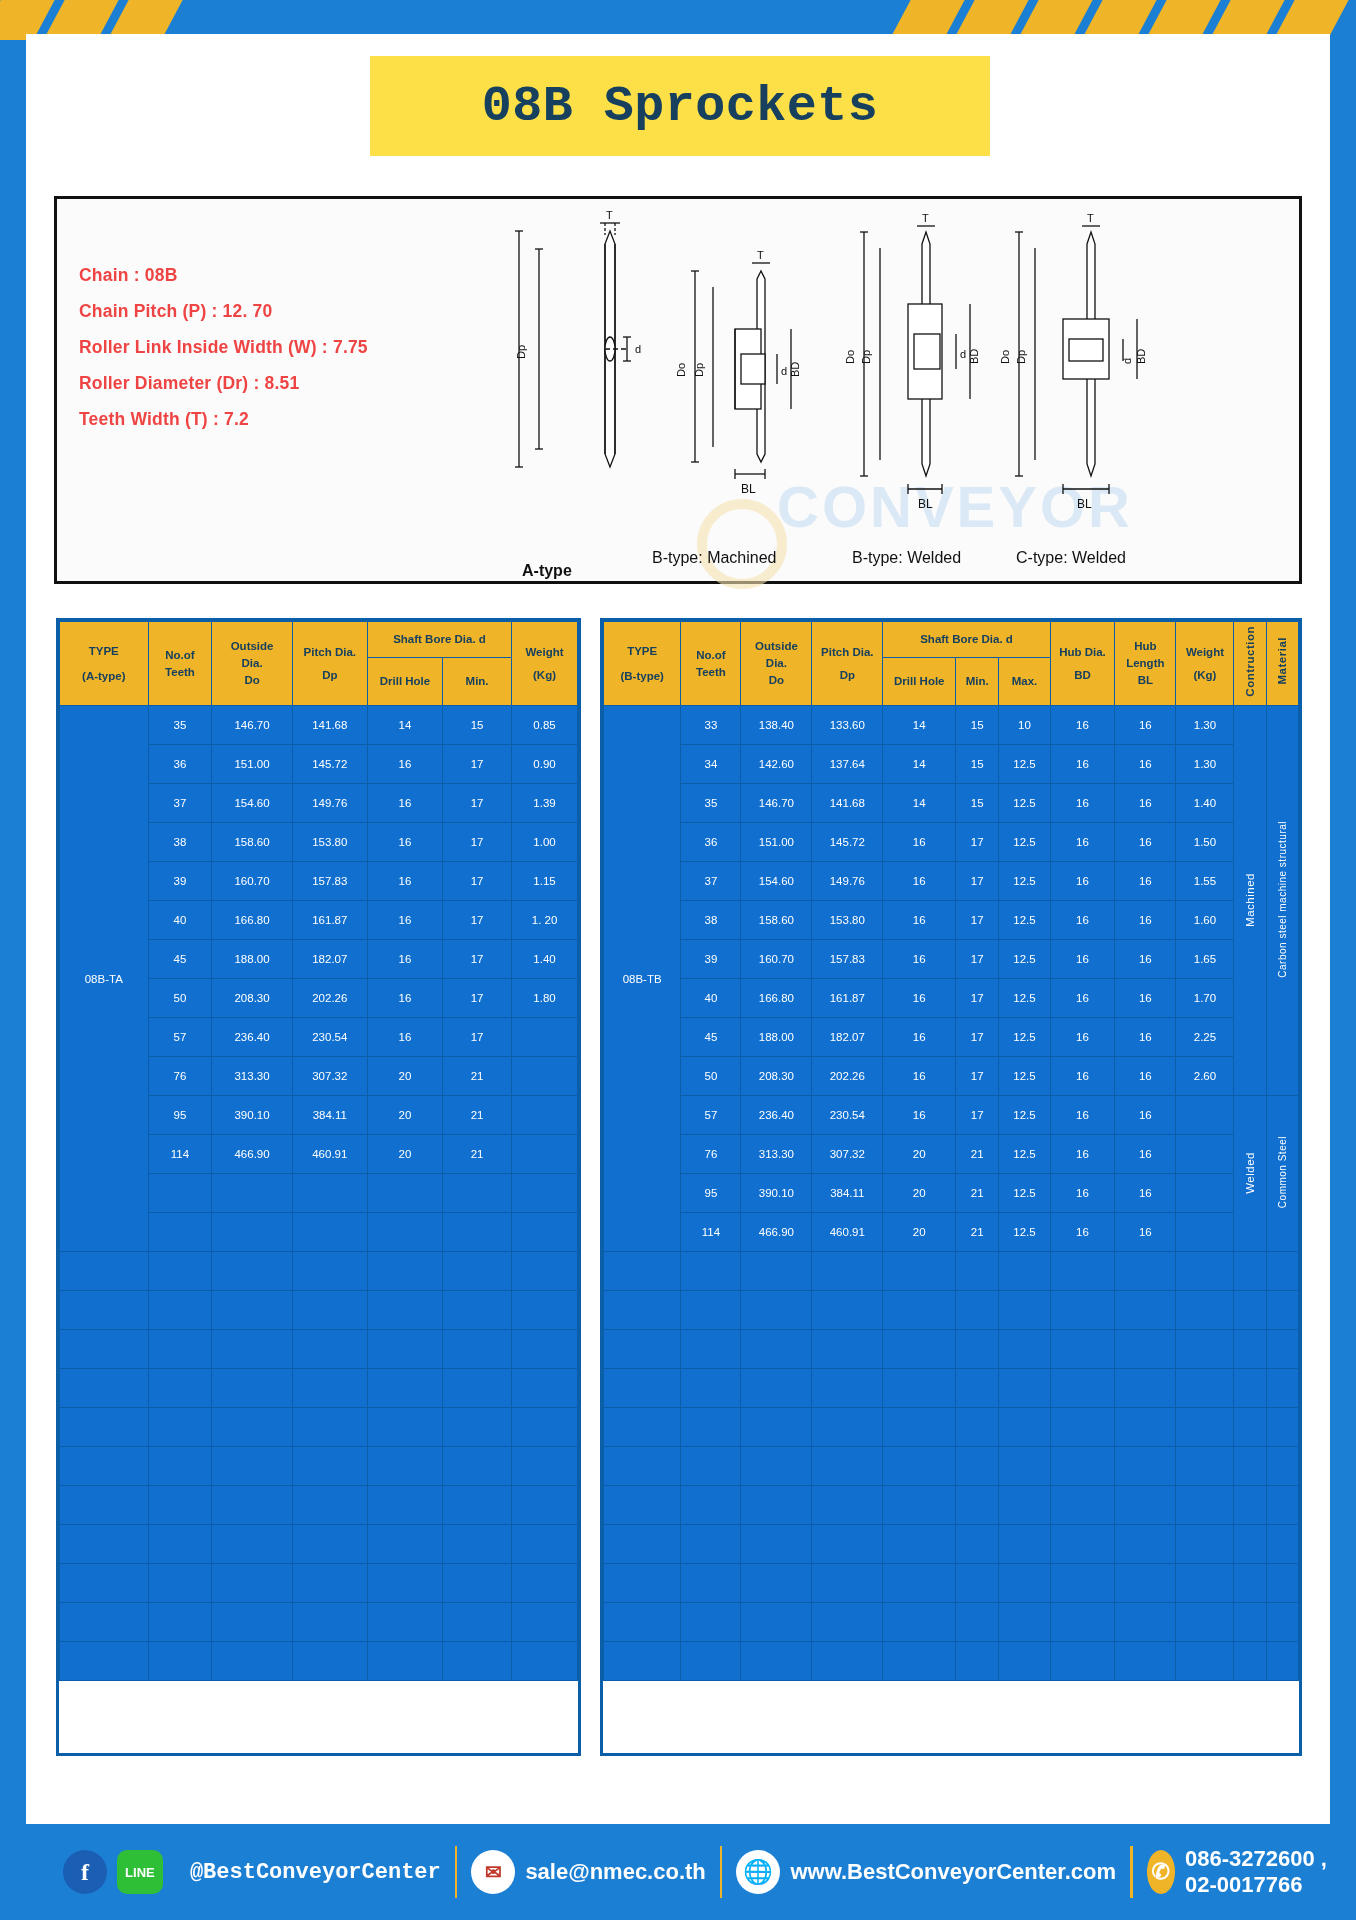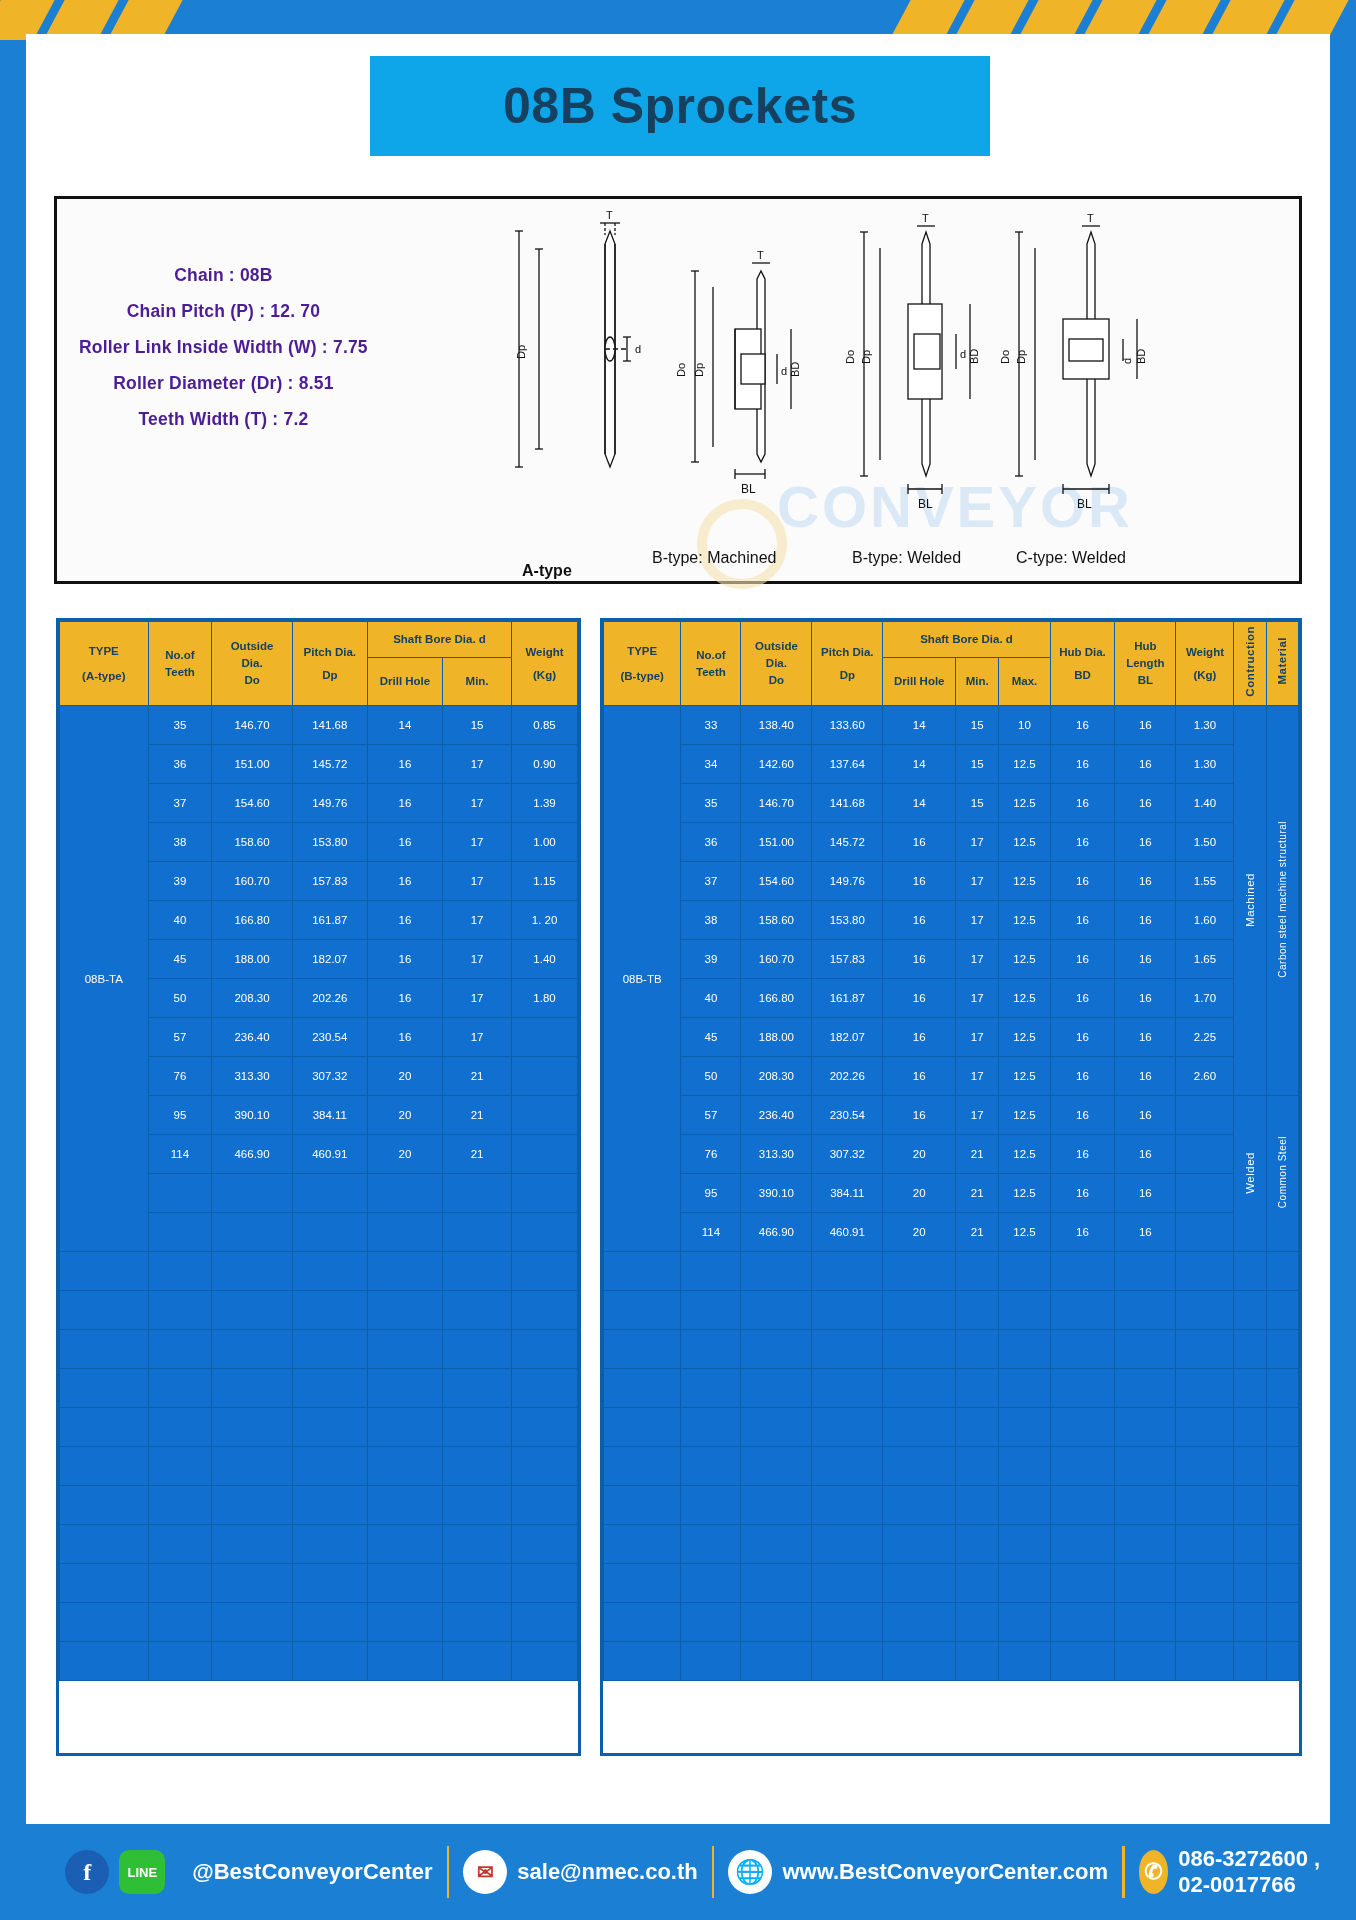--- a/index.html
+++ b/index.html
@@ -15,33 +15,33 @@
   .top-band { position:absolute; top:0; left:0; width:1356px; height:40px; background:#1b7fd4; overflow:hidden; }
   .chev { position:absolute; top:-10px; width:54px; height:60px; background:#f0b429; transform:skewX(-28deg); }
   
   .page {
     position:absolute; top:34px; left:26px; width:1304px; height:1790px;
     background:#ffffff;
   }
   
   .title-bar {
     position:absolute; top:56px; left:370px; width:620px; height:100px;
-    background:#0ea5e9; display:flex; align-items:center; justify-content:center;
+    background:#fde047; display:flex; align-items:center; justify-content:center;font-family:Liberation Mono, monospace;
   }
   .title-bar span {
     font-size:50px; font-weight:bold; color:#16405e; letter-spacing:0.5px;
   }
   
   .spec-box {
     position:absolute; top:196px; left:54px; width:1248px; height:388px;
     background:#fbfbfb; border:3px solid #111;
   }
   .spec-list { position:absolute; top:66px; left:22px; }
   .spec-list div {
-    font-size:17.5px; font-weight:bold; color:#4c1d95; margin-bottom:15px; letter-spacing:0.2px;text-align:center;
+    font-size:17.5px; font-weight:bold; color:#ef4444; margin-bottom:15px; letter-spacing:0.2px;
   }
   
   .wm { position:absolute; top:280px; left:720px; font-size:58px; font-weight:bold; color:#cfe3f3;
         line-height:0.95; letter-spacing:3px; opacity:.75; pointer-events:none; }
   .wm2 { position:absolute; top:300px; left:640px; width:90px; height:90px; border:10px solid #f6e2b0; border-radius:50%; opacity:.6;}
   .drawings { position:absolute; top:10px; left:455px; width:790px; height:380px; }
   .dlabel { position:absolute; font-size:16px; color:#111; }
   
   .tbl { position:absolute; border-collapse:collapse; }
   .tbl td, .tbl th { border:1px solid #0b5ea8; padding:0; text-align:center; vertical-align:middle; }
@@ -844,21 +844,21 @@
         </tr>
       </tbody>
 </table>
 </div>
 
 <div class="footer">
   <div style="width:96px"></div>
   <div class="f-item">
     <span class="circ" style="background:#1a5fb4; color:#fff; font-family:'Liberation Serif',serif; font-weight:bold;">f</span>
     <span class="circ" style="background:#2fbf37; color:#fff; font-size:13px; border-radius:10px; width:46px;">LINE</span>
-    <span style="margin-left:17px;">@BestConveyorCenter</span>
+    <span style="margin-left:17px;font-family:Liberation Mono, monospace;">@BestConveyorCenter</span>
   </div>
   <div class="f-sep"></div>
   <div class="f-item">
     <span class="circ" style="background:#fff; color:#c0392b; font-size:20px;">✉</span>
     <span>sale@nmec.co.th</span>
   </div>
   <div class="f-sep"></div>
   <div class="f-item">
     <span class="circ" style="background:#fff; color:#1b7fd4; font-size:24px;">🌐</span>
     <span>www.BestConveyorCenter.com</span>

